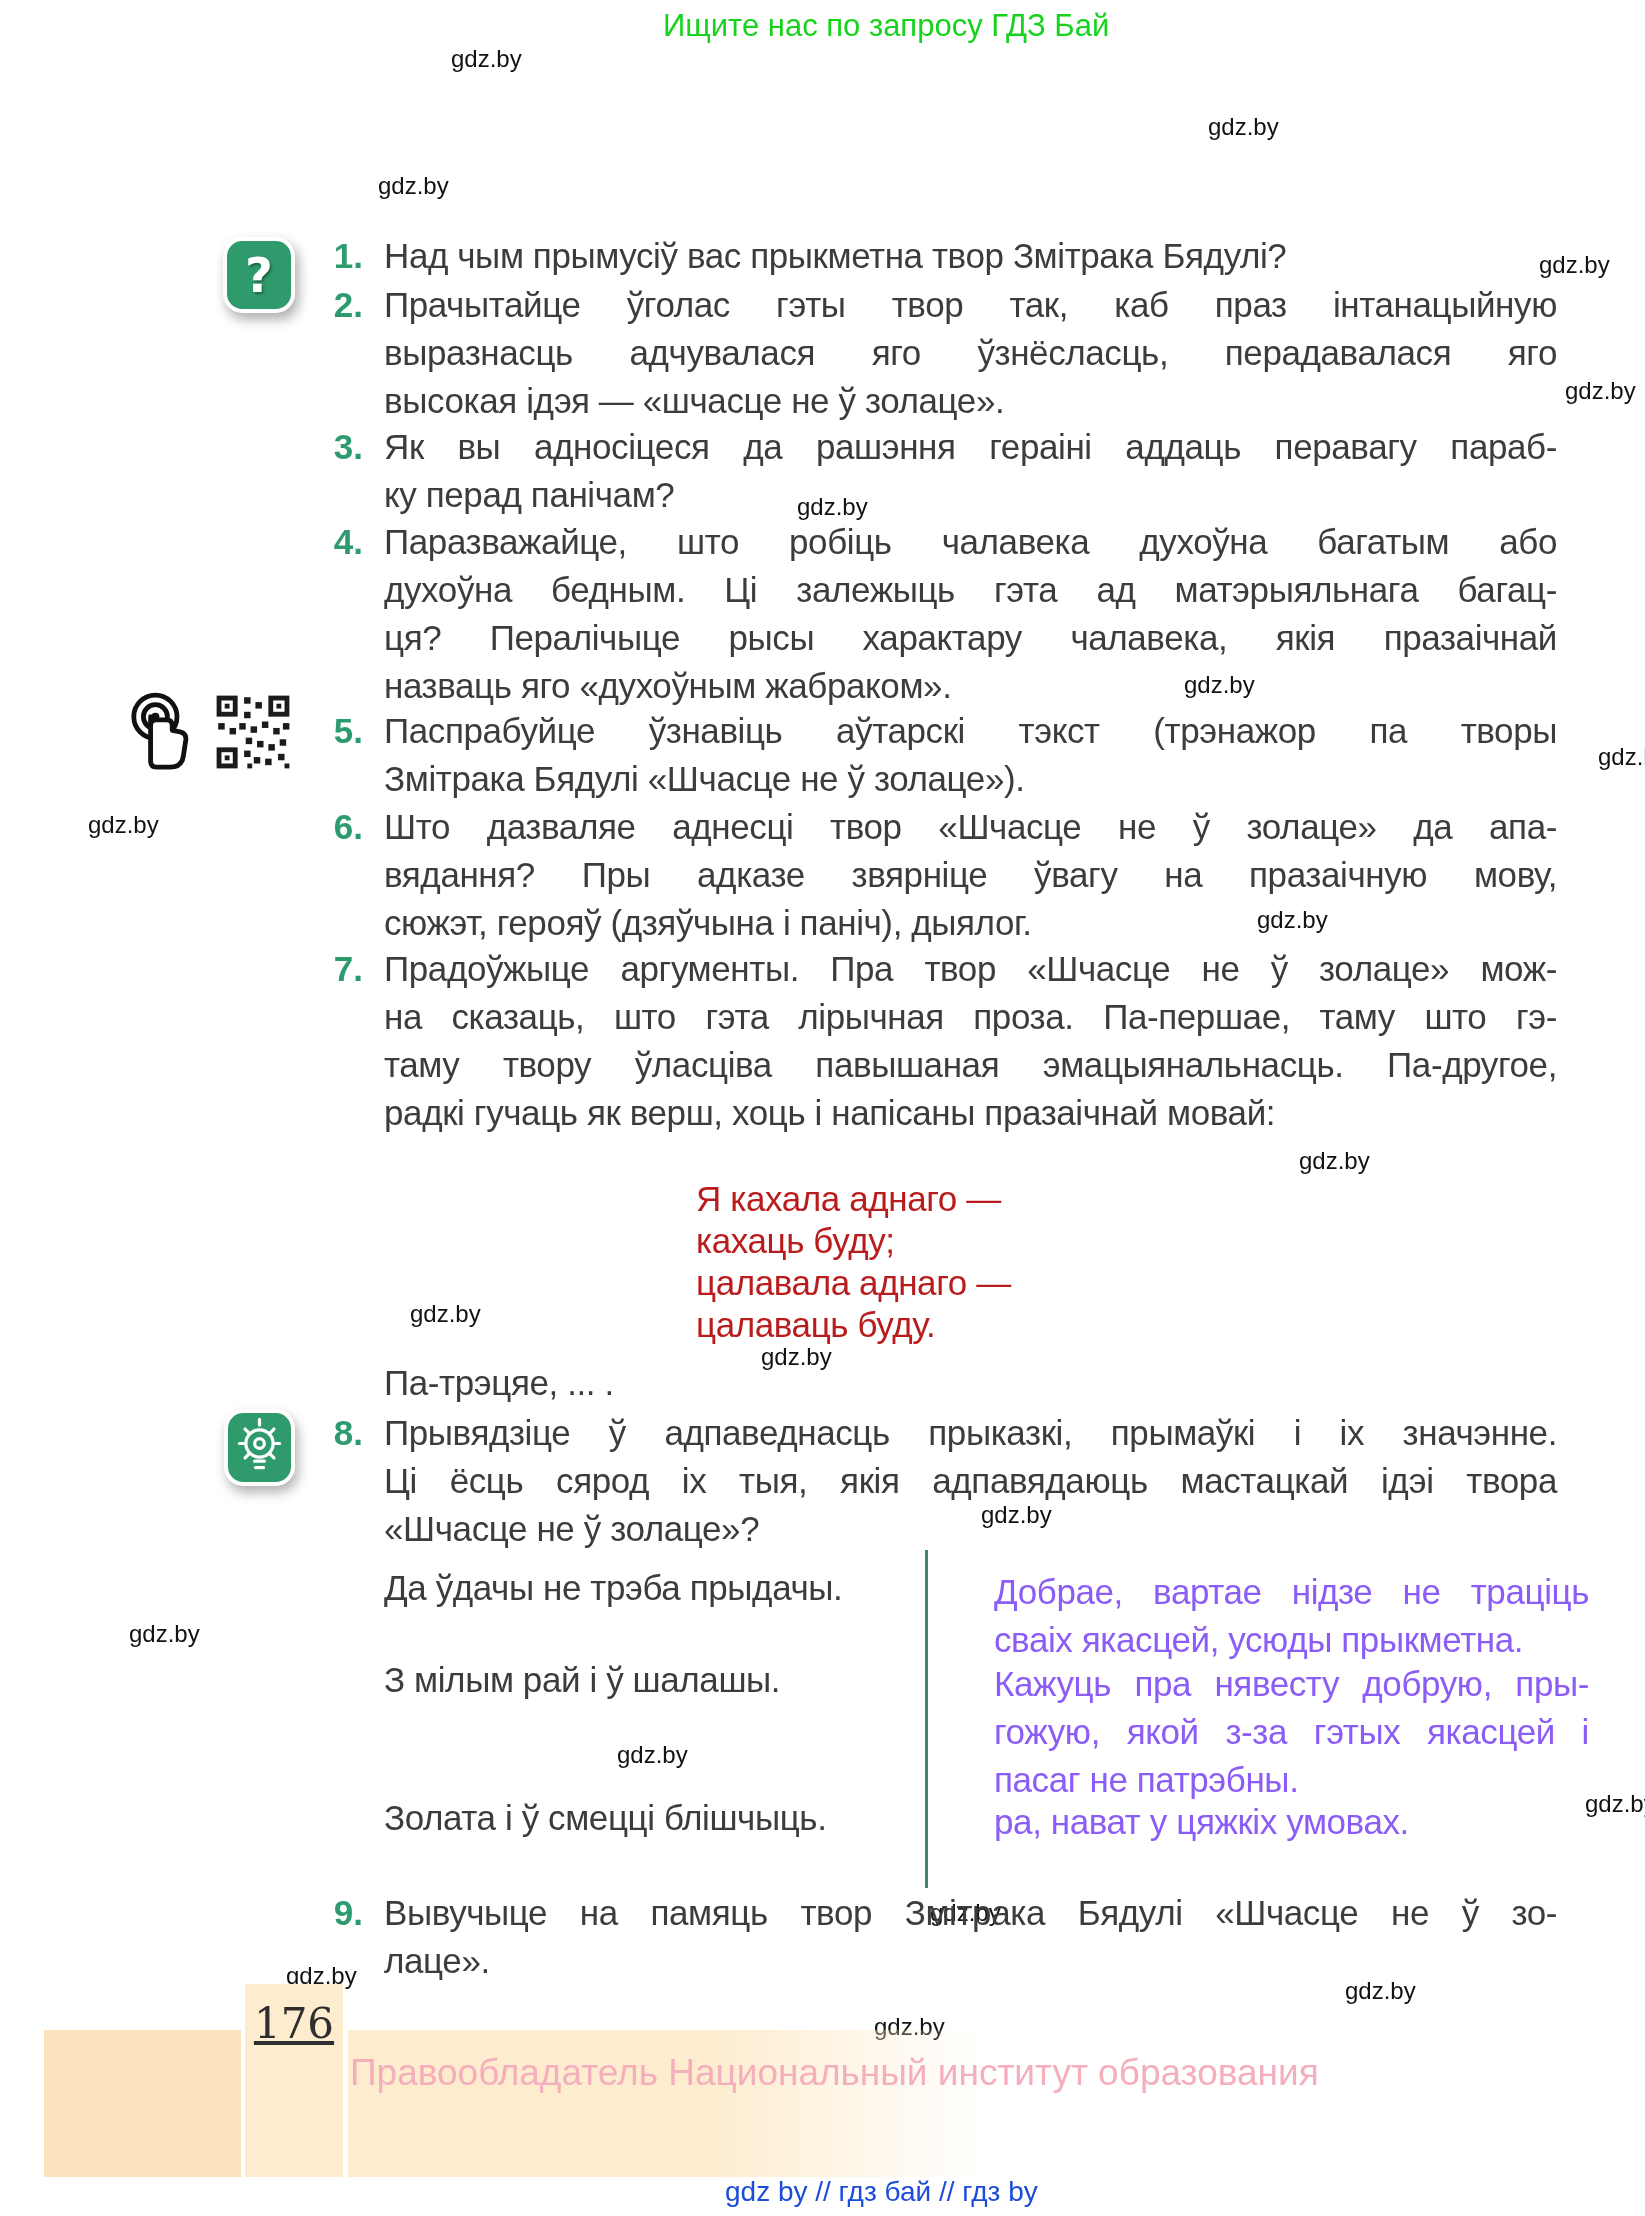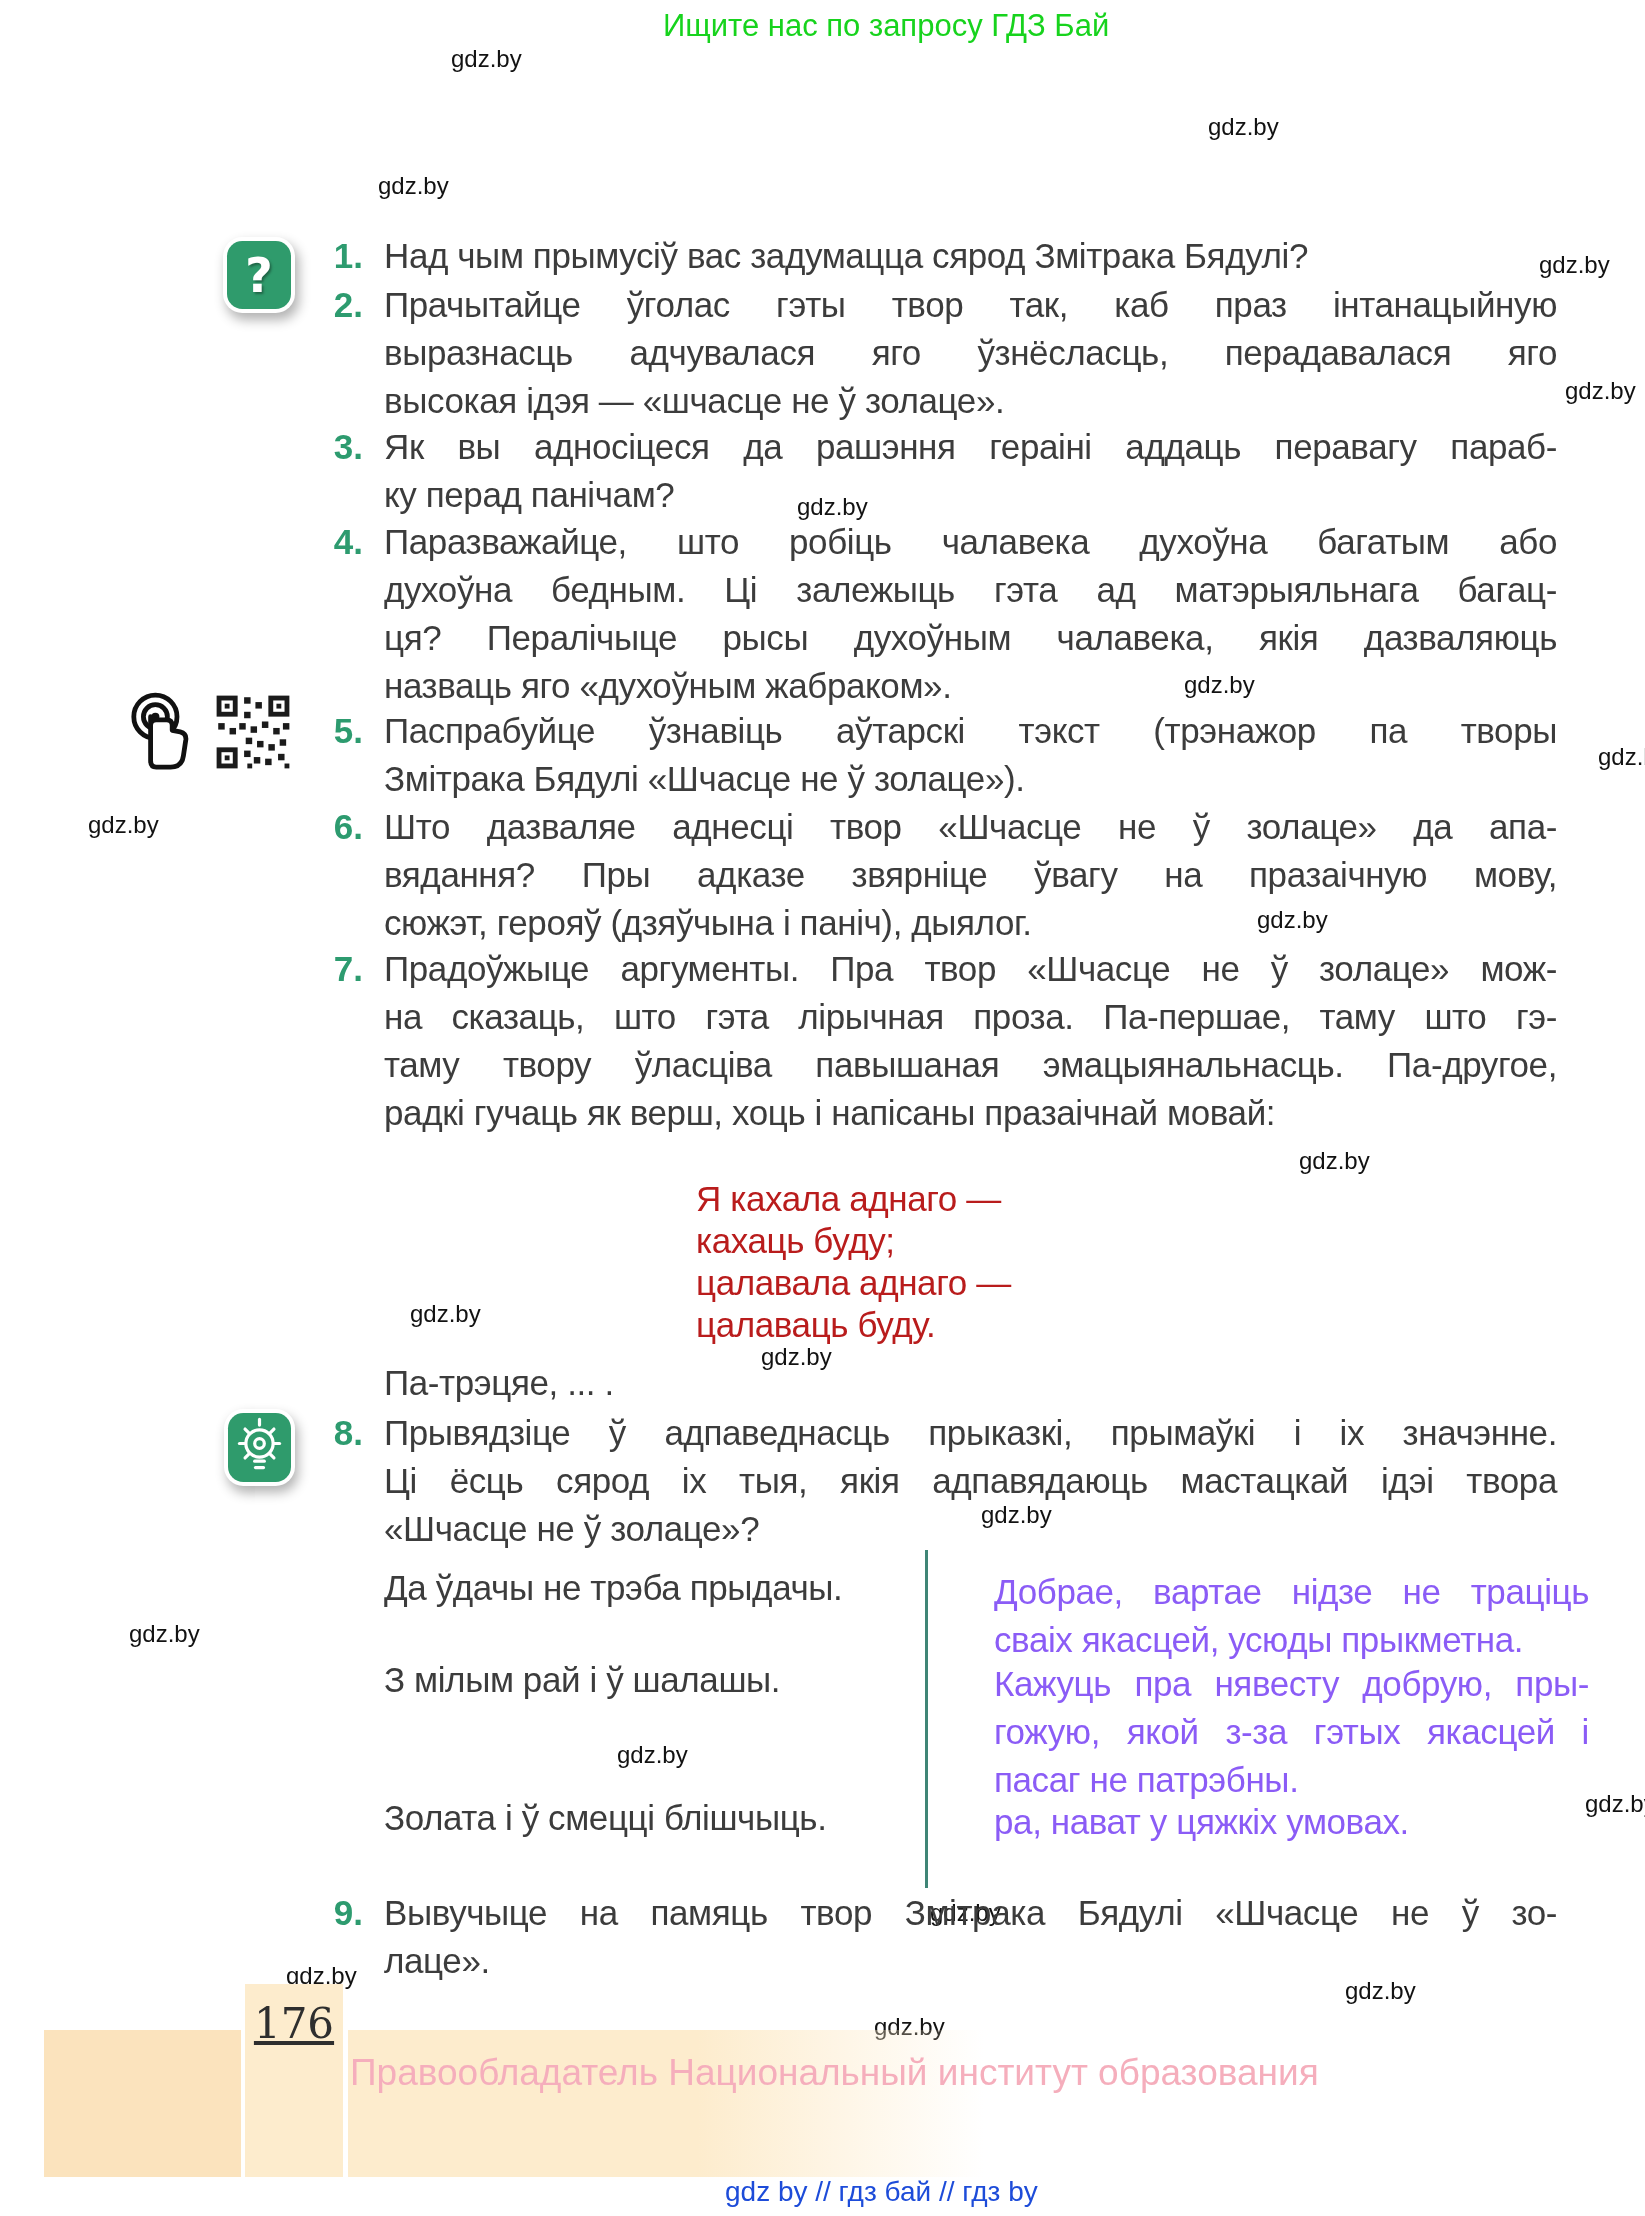--- a/index.html
+++ b/index.html
@@ -135,21 +135,21 @@
             <path d="M57 56 l-5 -5"></path>
           <circle cx="39" cy="38" r="6"></circle>
         </g>
       </svg>
     </div>
   </div>
 
   <div class="qblock" style="top:232px;">
     <div class="qnum">1.</div>
     <div class="qtext">
-      <div class="ln">Над чым прымусіў вас задумацца сярод Змітрака Бядулі?</div>
+      <div class="ln">Над чым прымусіў вас прыкметна твор Змітрака Бядулі?</div>
     </div>
   </div>
 
   <div class="qblock" style="top:281px;">
     <div class="qnum">2.</div>
     <div class="qtext">
       <div class="ln j">Прачытайце ўголас гэты твор так, каб праз інтанацыйную</div>
       <div class="ln j">выразнасць адчувалася яго ўзнёсласць, перадавалася яго</div>
       <div class="ln">высокая ідэя — «шчасце не ў золаце».</div>
     </div>
@@ -161,21 +161,21 @@
       <div class="ln j">Як вы адносіцеся да рашэння гераіні аддаць перавагу параб-</div>
       <div class="ln">ку перад панічам?</div>
     </div>
   </div>
 
   <div class="qblock" style="top:518px;">
     <div class="qnum">4.</div>
     <div class="qtext">
       <div class="ln j">Паразважайце, што робіць чалавека духоўна багатым або</div>
       <div class="ln j">духоўна бедным. Ці залежыць гэта ад матэрыяльнага багац-</div>
-      <div class="ln j">ця? Пералічыце рысы духоўным чалавека, якія дазваляюць</div>
+      <div class="ln j">ця? Пералічыце рысы характару чалавека, якія празаічнай</div>
       <div class="ln">назваць яго «духоўным жабраком».</div>
     </div>
   </div>
 
   <div class="qblock" style="top:707px;">
     <div class="qnum">5.</div>
     <div class="qtext">
       <div class="ln j">Паспрабуйце ўзнавіць аўтарскі тэкст (трэнажор па творы</div>
       <div class="ln">Змітрака Бядулі «Шчасце не ў золаце»).</div>
     </div>

